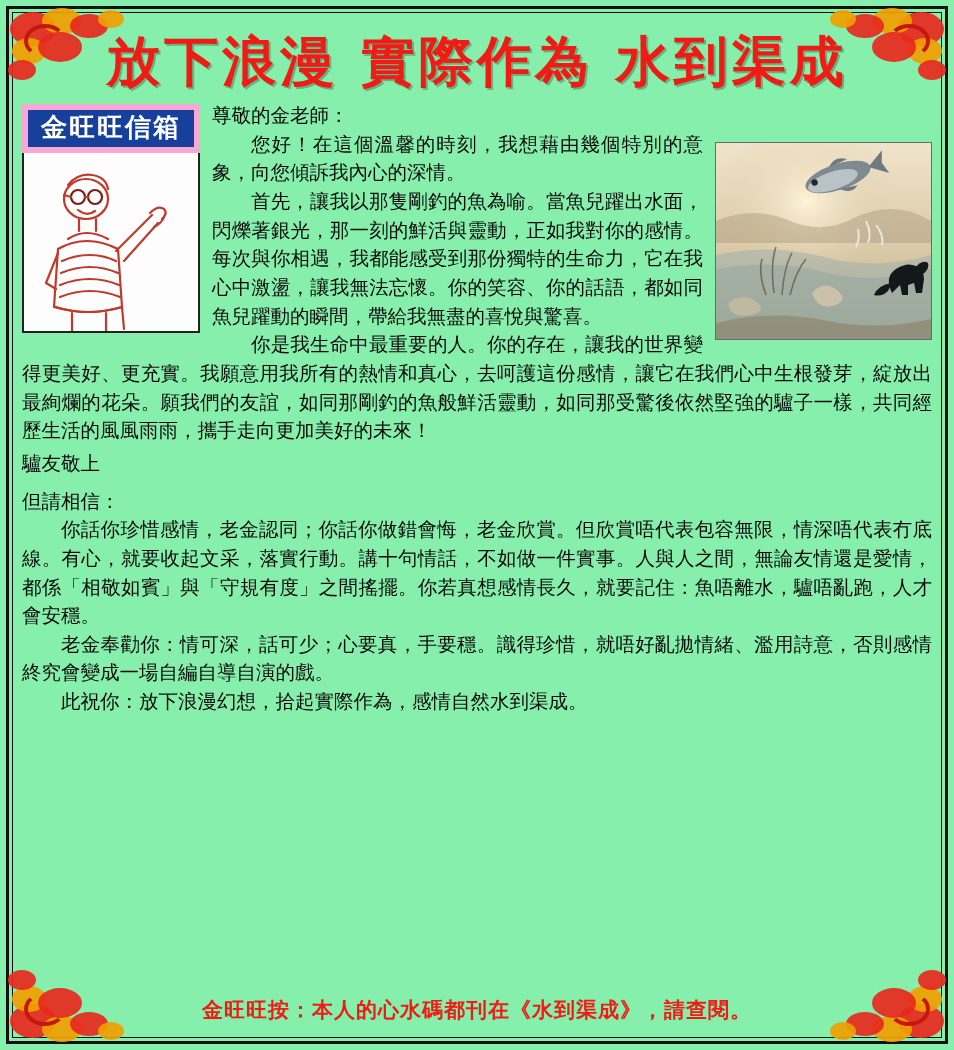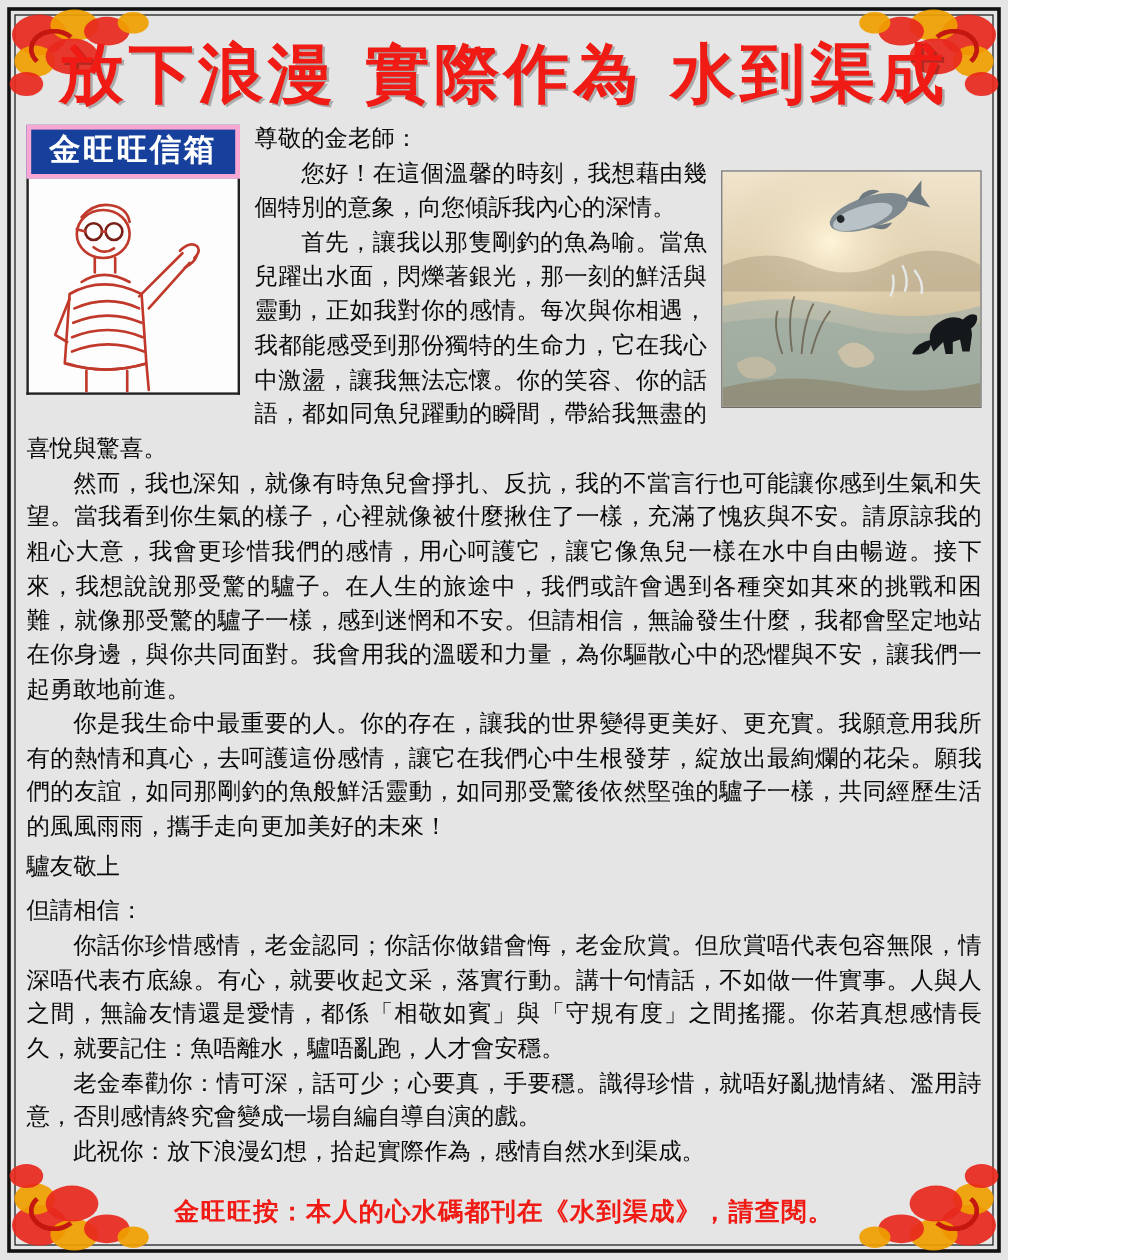--- a/index.html
+++ b/index.html
@@ -9,23 +9,23 @@
   }
   body {
     width: 954px;
     height: 1050px;
     font-family: "DejaVu Serif", "Liberation Serif", serif;
     overflow: hidden;
   }
 
   #page {
     position: relative;
-    width: 840px;
+    width: 954px;
     height: 1050px;
-    background: #e5e5e5;
+    background: #86efac;
     box-sizing: border-box;
   }
 
   
   .frame-outer {
     position: absolute;
     left: 6px; top: 6px; right: 6px; bottom: 6px;
     border: 3px solid #111;
     box-sizing: border-box;
   }
@@ -99,21 +99,21 @@
 
   
   .mailbox {
     float: left;
     width: 178px;
     margin: 2px 12px 4px 0;
   }
   .mailbox-banner {
     background: #16409c;
     color: #ffffff;
-    border: 4px solid #f9a8d4;
+    border: 6px solid #f9a8d4;
     text-align: center;
     font-weight: bold;
     font-size: 26px;
     letter-spacing: 2px;
     padding: 3px 0 5px;
     line-height: 1.1;
   }
   .mailbox-art {
     border: 2px solid #222;
     border-top: none;
@@ -305,21 +305,20 @@
           <path d="M176 140 q-14 2 -18 12 q8 2 14 -4 z"></path>
         </g>
 
         <path d="M0 180 q56 -14 112 -2 q52 10 103 -2 L215 196 L0 196 Z" fill="#8b8166" opacity=".6"></path>
       </svg>
     </div>
 
     <p>尊敬的金老師：</p>
     <p class="ind">您好！在這個溫馨的時刻，我想藉由幾個特別的意象，向您傾訴我內心的深情。</p>
     <p class="ind">首先，讓我以那隻剛釣的魚為喻。當魚兒躍出水面，閃爍著銀光，那一刻的鮮活與靈動，正如我對你的感情。每次與你相遇，我都能感受到那份獨特的生命力，它在我心中激盪，讓我無法忘懷。你的笑容、你的話語，都如同魚兒躍動的瞬間，帶給我無盡的喜悅與驚喜。</p>
-    <p class="ind">然而，我也深知，就像有時魚兒會掙扎、反抗，我的不當言行也可能讓你感到生氣和失望。當我看到你生氣的樣子，心裡就像被什麼揪住了一樣，充滿了愧疚與不安。請原諒我的粗心大意，我會更珍惜我們的感情，用心呵護它，讓它像魚兒一樣在水中自由暢遊。接下來，我想說說那受驚的驢子。在人生的旅途中，我們或許會遇到各種突如其來的挑戰和困難，就像那受驚的驢子一樣，感到迷惘和不安。但請相信，無論發生什麼，我都會堅定地站在你身邊，與你共同面對。我會用我的溫暖和力量，為你驅散心中的恐懼與不安，讓我們一起勇敢地前進。</p>
     <p class="ind">你是我生命中最重要的人。你的存在，讓我的世界變得更美好、更充實。我願意用我所有的熱情和真心，去呵護這份感情，讓它在我們心中生根發芽，綻放出最絢爛的花朵。願我們的友誼，如同那剛釣的魚般鮮活靈動，如同那受驚後依然堅強的驢子一樣，共同經歷生活的風風雨雨，攜手走向更加美好的未來！</p>
     <p class="sig">驢友敬上</p>
 
     <div class="clear"></div>
     <div class="gap"></div>
 
     <p>但請相信：</p>
     <p class="ind">你話你珍惜感情，老金認同；你話你做錯會悔，老金欣賞。但欣賞唔代表包容無限，情深唔代表冇底線。有心，就要收起文采，落實行動。講十句情話，不如做一件實事。人與人之間，無論友情還是愛情，都係「相敬如賓」與「守規有度」之間搖擺。你若真想感情長久，就要記住：魚唔離水，驢唔亂跑，人才會安穩。</p>
     <p class="ind">老金奉勸你：情可深，話可少；心要真，手要穩。識得珍惜，就唔好亂拋情緒、濫用詩意，否則感情終究會變成一場自編自導自演的戲。</p>
     <p class="ind">此祝你：放下浪漫幻想，拾起實際作為，感情自然水到渠成。</p>

